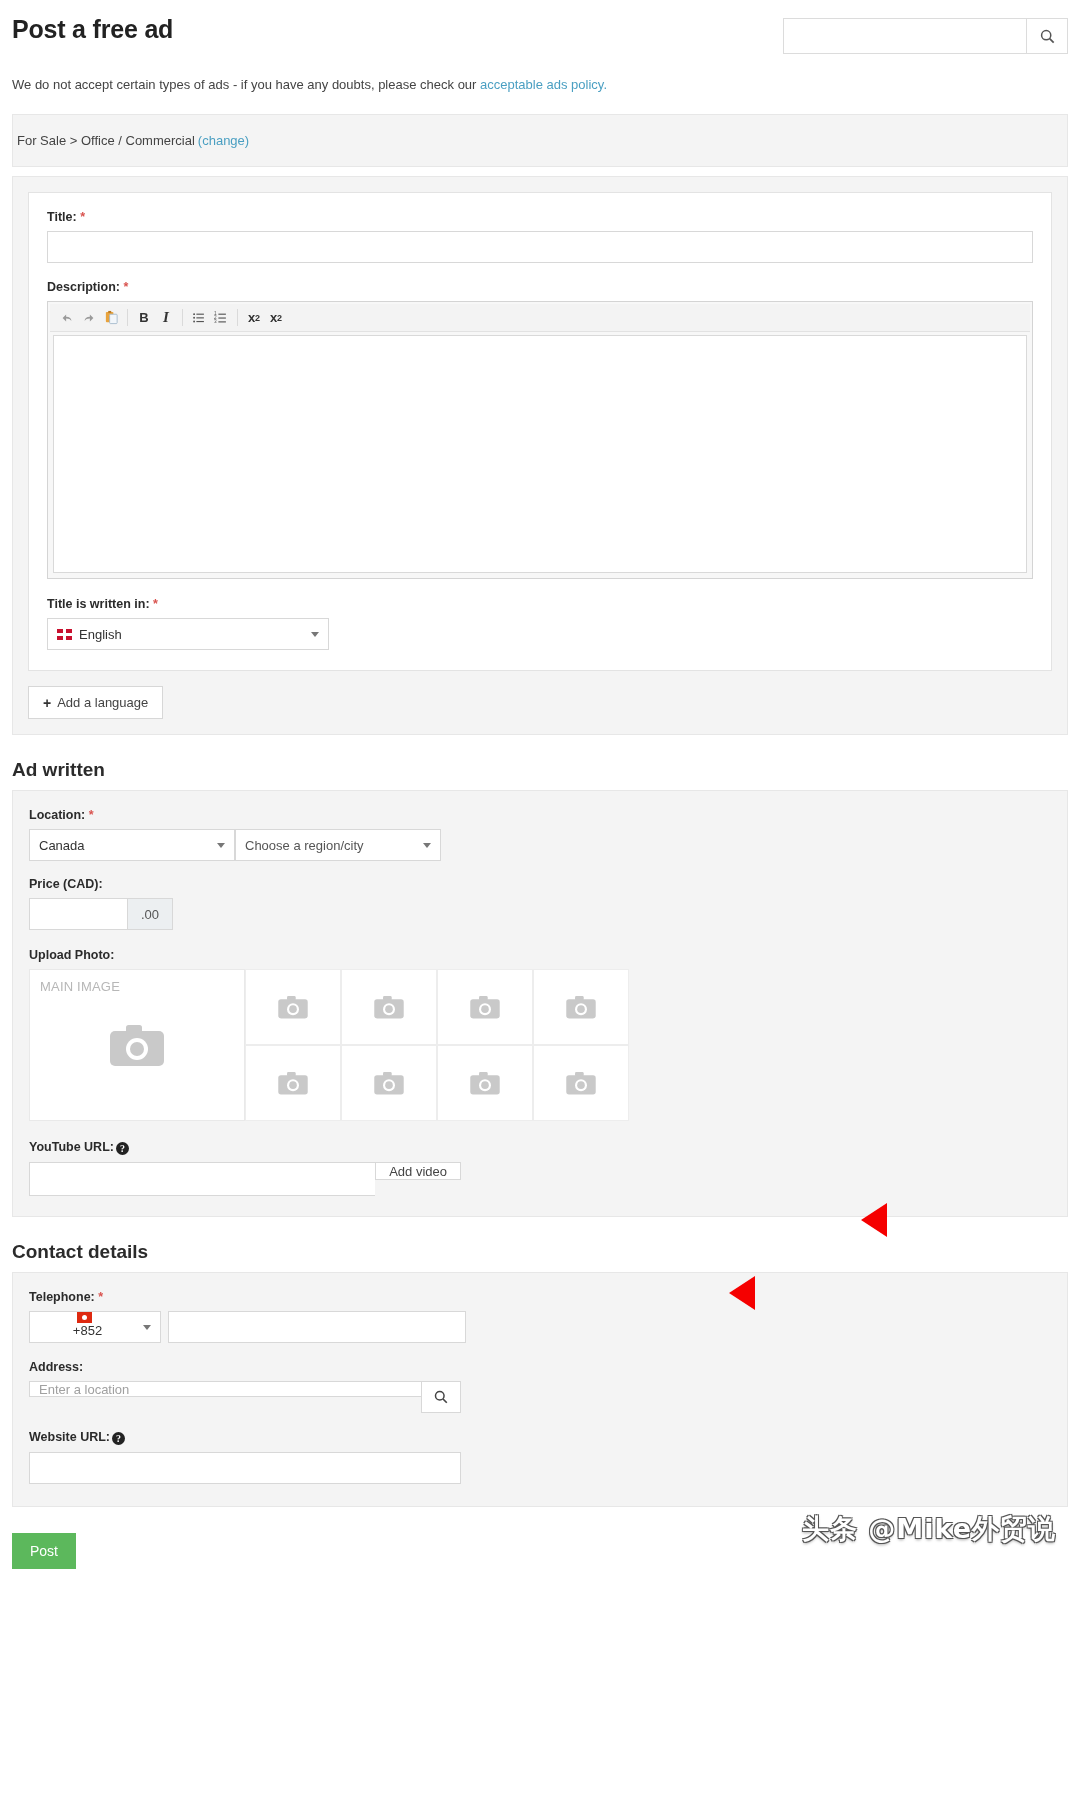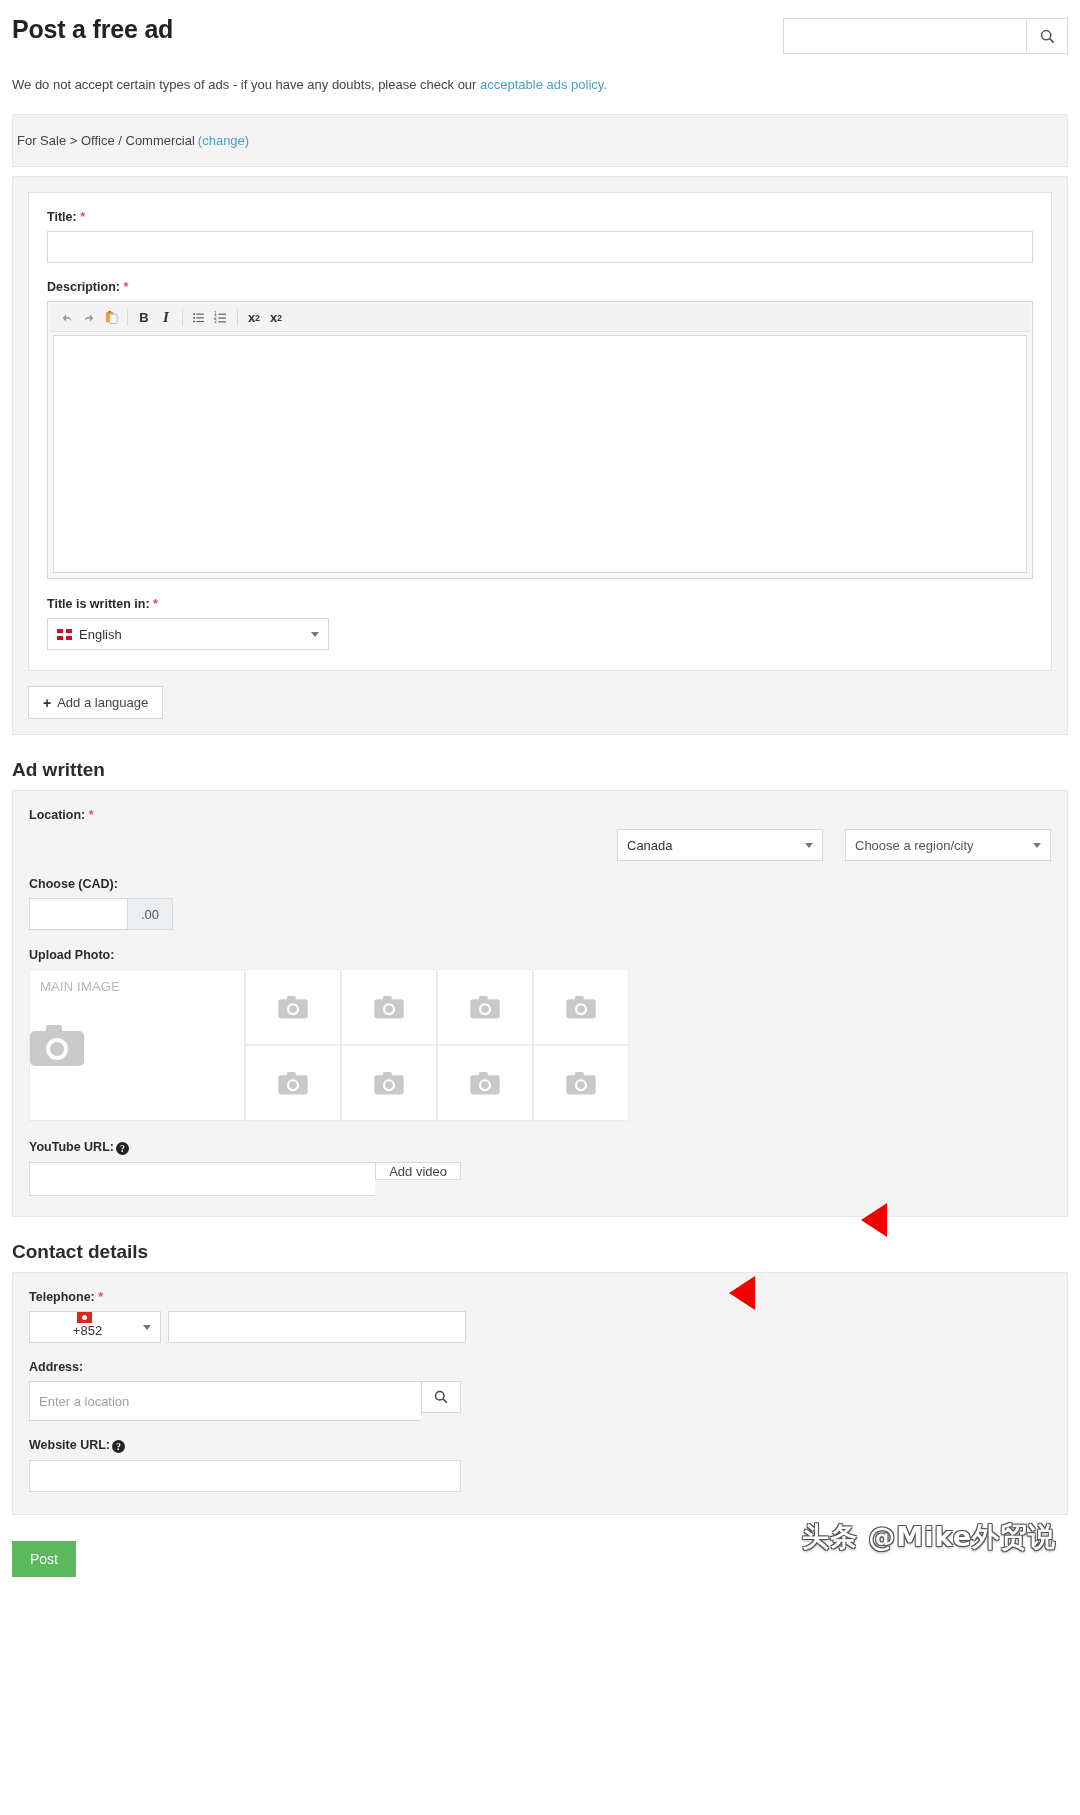--- a/index.html
+++ b/index.html
@@ -146,21 +146,21 @@
   .price-suffix {
     width:46px; height:32px; border:1px solid #d8d8d8; background:#eceff1;
     display:flex; align-items:center; justify-content:center;
     font-size:13px; color:#555;
   }
 
   
   .photos { display:flex; align-items:flex-start; }
   .main-photo {
     width:216px; height:152px; background:#fff; border:1px solid #e9e9e9;
-    position:relative; display:flex; align-items:center; justify-content:flex-start;
+    position:relative; display:flex; align-items:center; justify-content:center;
     cursor:pointer;
   }
   .main-photo .lbl {
     position:absolute; left:10px; top:9px; font-size:13px; color:#b7b7b7;
     letter-spacing:0.2px;
   }
   .thumb-grid {
     display:grid; grid-template-columns:repeat(4, 96px);
     grid-template-rows:repeat(2, 76px);
   }
@@ -178,21 +178,21 @@
   }
   .yt-btn {
     height:18px; border:1px solid #d8d8d8; background:#fff; padding:0 13px;
     font-size:13px; color:#444; cursor:pointer;
     font-family:"Liberation Sans", sans-serif;
   }
 
   
   .addr-wrap { display:flex; width:432px; }
   .addr-input {
-    flex:1; height:40px; border:1px solid #d8d8d8; border-right:none;
+    flex:1; height:16px; border:1px solid #d8d8d8; border-right:none;
     background:#fff; outline:none; padding:0 9px; font-size:13px;
     font-family:"Liberation Sans", sans-serif; color:#333;
   }
   .addr-input::placeholder { color:#a0a0a0; }
   .addr-btn {
     width:40px; height:32px; border:1px solid #d8d8d8; background:#fff;
     display:flex; align-items:center; justify-content:center; cursor:pointer;
   }
 
   .tel-row { display:flex; }
@@ -352,32 +352,32 @@
   </div>
 
   
   <h2 class="section-title">Ad written</h2>
 
   <div class="panel" style="margin-top:9px;padding:17px 16px 20px 16px;">
 
     <label class="fl"><span>Location:</span>
       <span class="req">*</span>
     </label>
-    <div class="row" style="gap:22px;justify-content:flex-end;">
+    <div class="row" style="">
       <div class="sel" style="width:206px;">
         <span>Canada</span>
         <span class="caret"></span>
       </div>
       <div class="sel" style="width:206px;color:#555;">
         <span>Choose a region/city</span>
         <span class="caret"></span>
       </div>
     </div>
 
-    <label class="fl" style="margin-top:16px;">Choose (CAD):</label>
+    <label class="fl" style="margin-top:16px;">Price (CAD):</label>
     <div class="price-wrap">
       <input class="price-input" type="text" value="" style="">
       <div class="price-suffix">.00</div>
     </div>
 
     <label class="fl" style="margin-top:18px;">Upload Photo:</label>
     <div class="photos">
       <div class="main-photo">
         <span class="lbl">MAIN IMAGE</span>
         <svg class="cam" width="54" height="44" viewBox="0 0 54 44">

